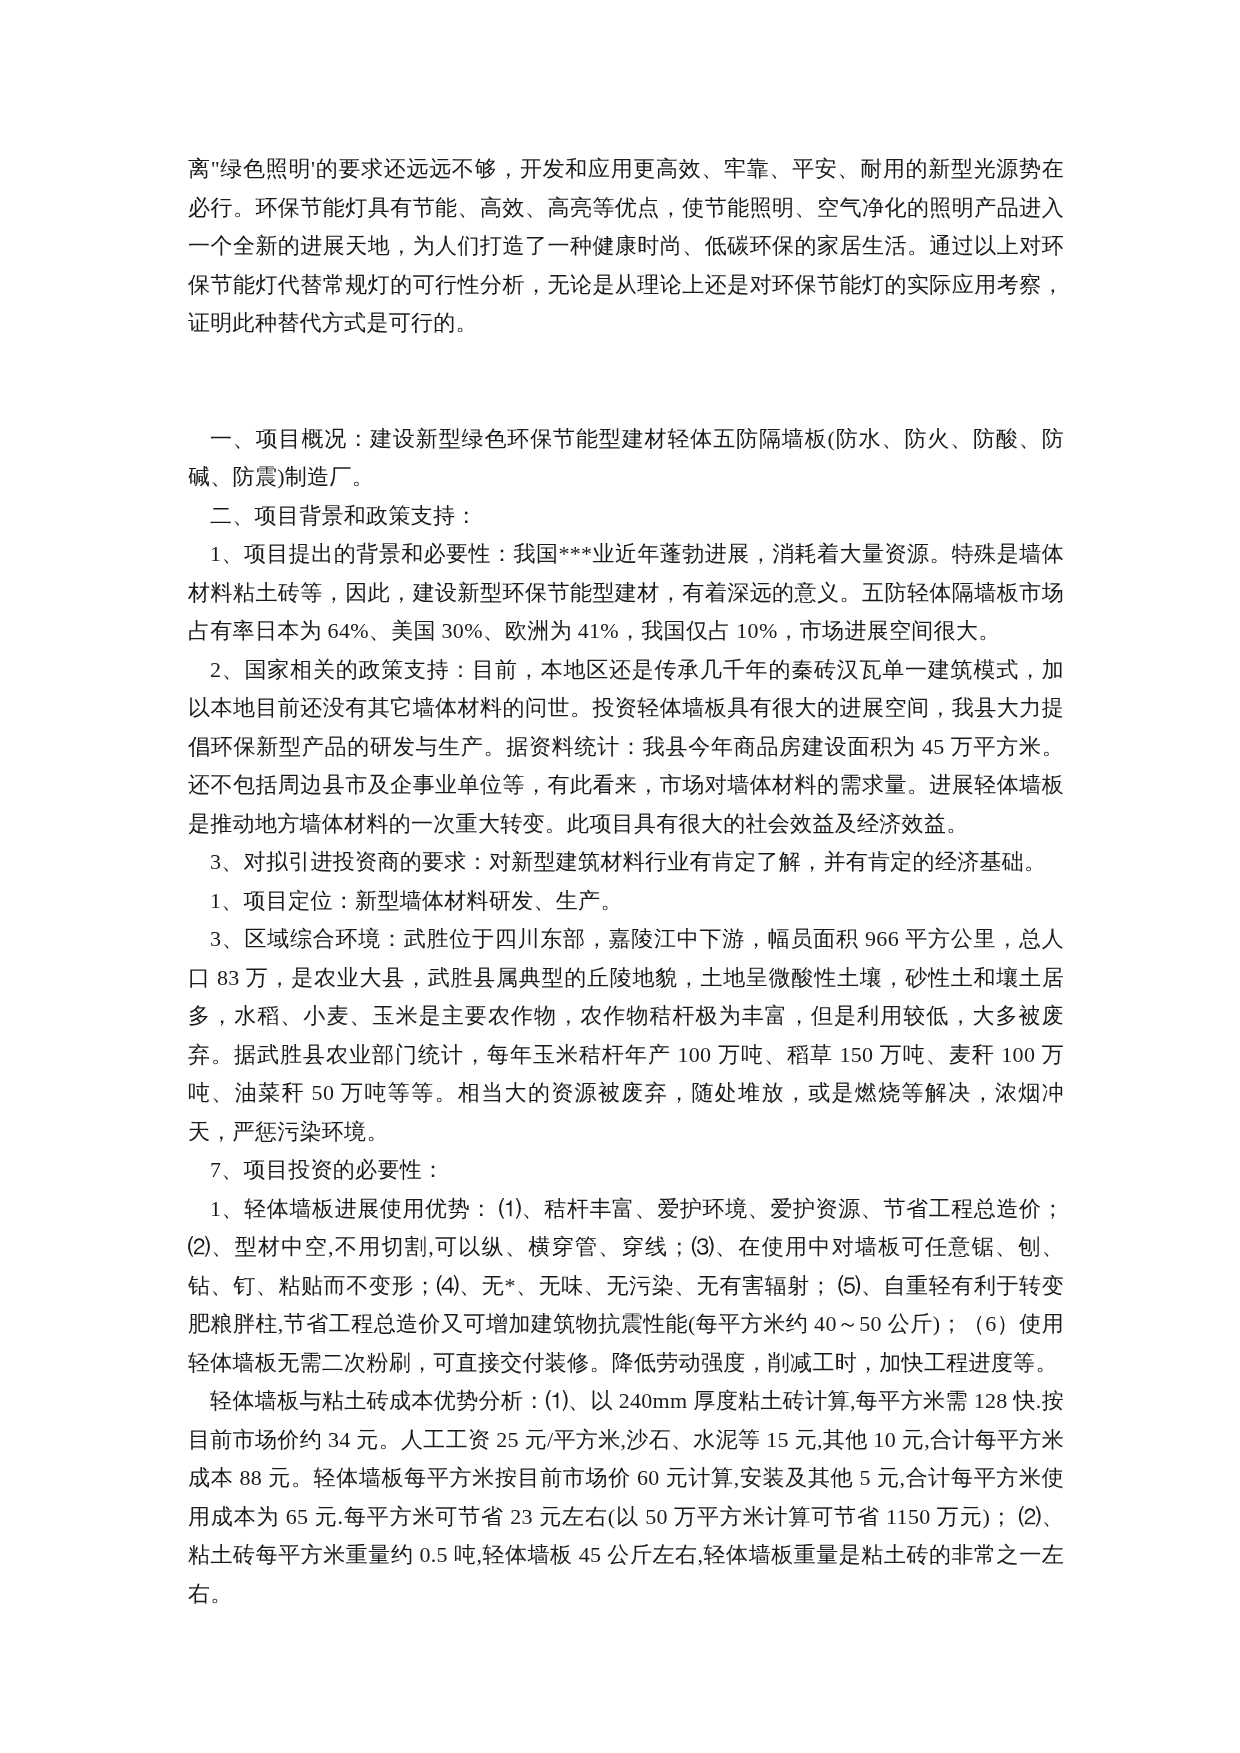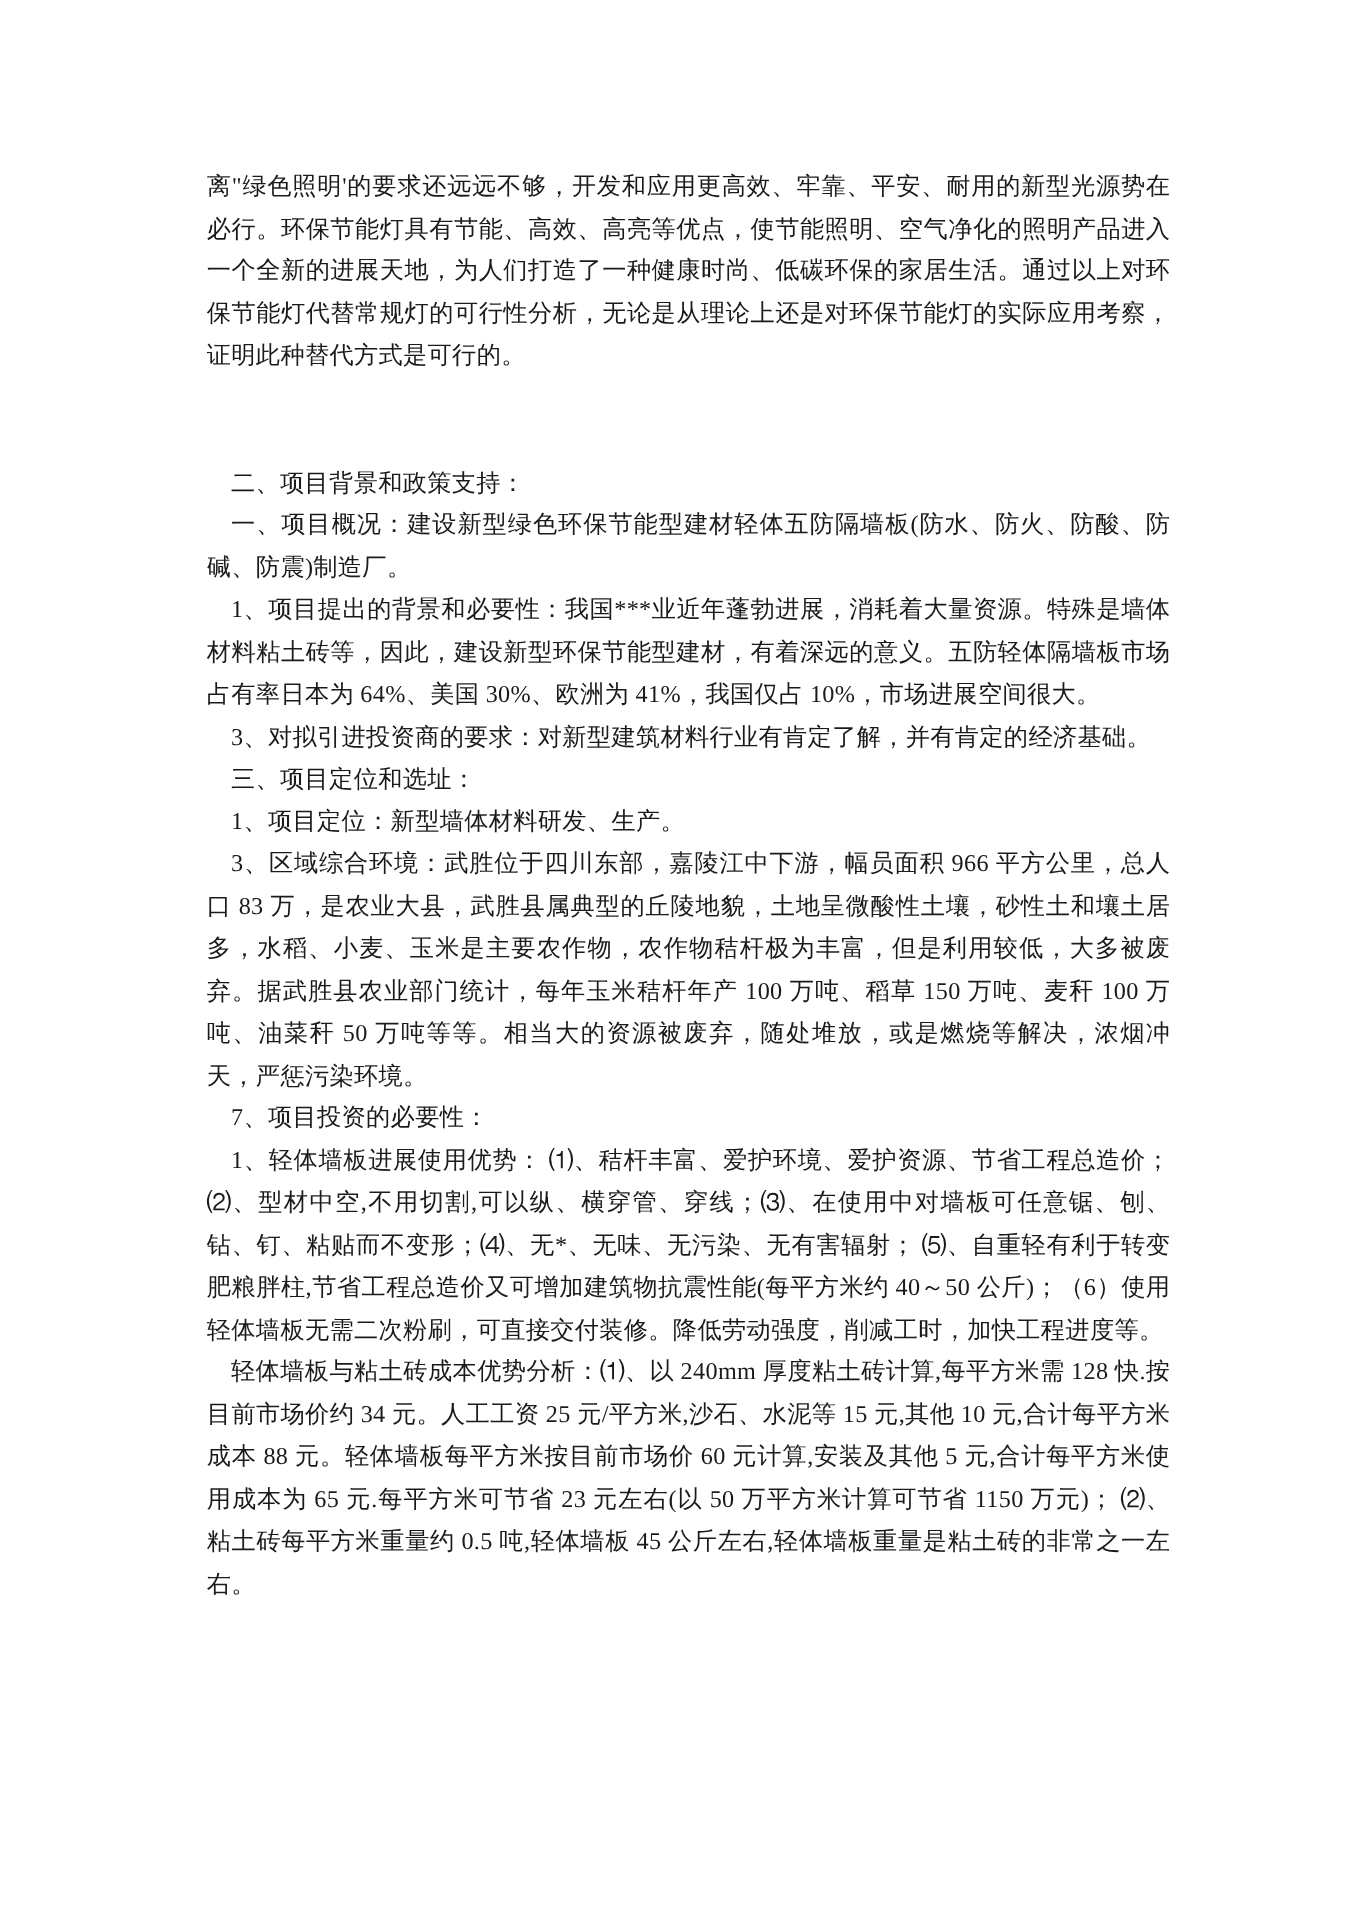--- a/index.html
+++ b/index.html
@@ -46,24 +46,24 @@
     height: 77px;
   }
 </style>
 </head>
 <body>
 
 <main class="doc-page">
   <div class="doc-body">
     <p class="no-indent">离"绿色照明'的要求还远远不够，开发和应用更高效、牢靠、平安、耐用的新型光源势在必行。环保节能灯具有节能、高效、高亮等优点，使节能照明、空气净化的照明产品进入一个全新的进展天地，为人们打造了一种健康时尚、低碳环保的家居生活。通过以上对环保节能灯代替常规灯的可行性分析，无论是从理论上还是对环保节能灯的实际应用考察，证明此种替代方式是可行的。</p>
     <div class="section-gap"></div>
+    <p>一、项目概况：建设新型绿色环保节能型建材轻体五防隔墙板(防水、防火、防酸、防碱、防震)制造厂。</p>
     <p>二、项目背景和政策支持：</p>
-    <p>一、项目概况：建设新型绿色环保节能型建材轻体五防隔墙板(防水、防火、防酸、防碱、防震)制造厂。</p>
     <p>1、项目提出的背景和必要性：我国***业近年蓬勃进展，消耗着大量资源。特殊是墙体材料粘土砖等，因此，建设新型环保节能型建材，有着深远的意义。五防轻体隔墙板市场占有率日本为 64%、美国 30%、欧洲为 41%，我国仅占 10%，市场进展空间很大。</p>
+    <p>2、国家相关的政策支持：目前，本地区还是传承几千年的秦砖汉瓦单一建筑模式，加以本地目前还没有其它墙体材料的问世。投资轻体墙板具有很大的进展空间，我县大力提倡环保新型产品的研发与生产。据资料统计：我县今年商品房建设面积为 45 万平方米。还不包括周边县市及企事业单位等，有此看来，市场对墙体材料的需求量。进展轻体墙板是推动地方墙体材料的一次重大转变。此项目具有很大的社会效益及经济效益。</p>
     <p>3、对拟引进投资商的要求：对新型建筑材料行业有肯定了解，并有肯定的经济基础。</p>
-    <p>三、项目定位和选址：</p>
     <p>1、项目定位：新型墙体材料研发、生产。</p>
     <p>3、区域综合环境：武胜位于四川东部，嘉陵江中下游，幅员面积 966 平方公里，总人口 83 万，是农业大县，武胜县属典型的丘陵地貌，土地呈微酸性土壤，砂性土和壤土居多，水稻、小麦、玉米是主要农作物，农作物秸杆极为丰富，但是利用较低，大多被废弃。据武胜县农业部门统计，每年玉米秸杆年产 100 万吨、稻草 150 万吨、麦秆 100 万吨、油菜秆 50 万吨等等。相当大的资源被废弃，随处堆放，或是燃烧等解决，浓烟冲天，严惩污染环境。</p>
     <p>7、项目投资的必要性：</p>
     <p>1、轻体墙板进展使用优势： ⑴、秸杆丰富、爱护环境、爱护资源、节省工程总造价；⑵、型材中空,不用切割,可以纵、横穿管、穿线；⑶、在使用中对墙板可任意锯、刨、钻、钉、粘贴而不变形；⑷、无*、无味、无污染、无有害辐射； ⑸、自重轻有利于转变肥粮胖柱,节省工程总造价又可增加建筑物抗震性能(每平方米约 40～50 公斤)；（6）使用轻体墙板无需二次粉刷，可直接交付装修。降低劳动强度，削减工时，加快工程进度等。</p>
     <p>轻体墙板与粘土砖成本优势分析：⑴、以 240mm 厚度粘土砖计算,每平方米需 128 快.按目前市场价约 34 元。人工工资 25 元/平方米,沙石、水泥等 15 元,其他 10 元,合计每平方米成本 88 元。轻体墙板每平方米按目前市场价 60 元计算,安装及其他 5 元,合计每平方米使用成本为 65 元.每平方米可节省 23 元左右(以 50 万平方米计算可节省 1150 万元)； ⑵、粘土砖每平方米重量约 0.5 吨,轻体墙板 45 公斤左右,轻体墙板重量是粘土砖的非常之一左右。</p>
   </div>
 </main>
 
 </body></html>

